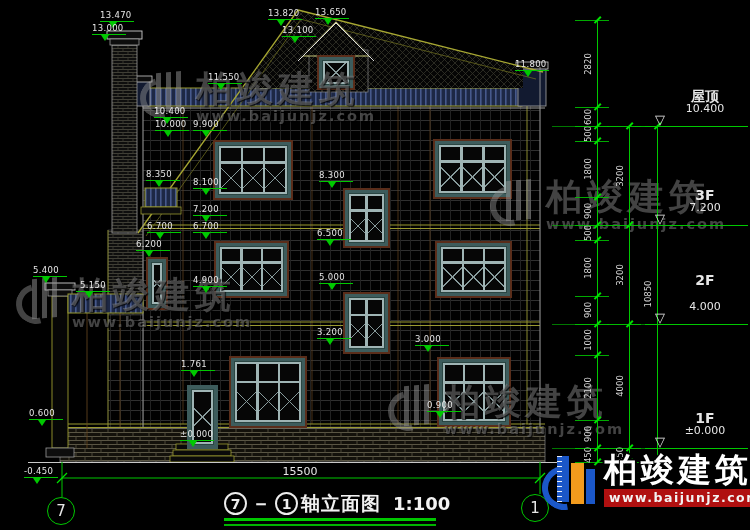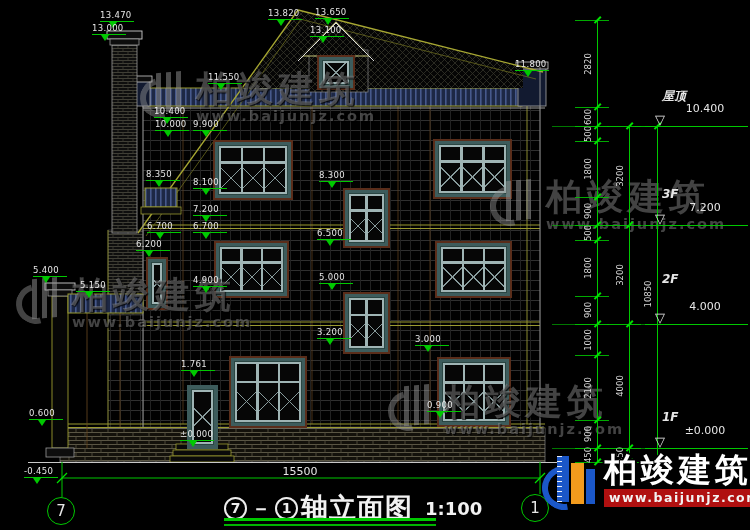--- a/index.html
+++ b/index.html
@@ -21,31 +21,31 @@
   .elev-line{width:34px;height:1px;background:#00c800;margin-top:1px;}
   .elev-tri{width:0;height:0;border-left:4px solid transparent;border-right:4px solid transparent;
             border-top:6px solid #00c800;margin-left:9px;}
   .dim-v{position:absolute;width:1px;background:#00c800;}
   .dim-ext{position:absolute;height:1px;background:rgba(0,200,0,.85);}
   .dim-tick{position:absolute;width:9px;height:1.6px;background:#00e000;transform:rotate(-45deg);}
   .dim-label{position:absolute;font-size:8.5px;color:#d8d8d8;white-space:nowrap;
              transform:translate(-50%,-50%) rotate(-90deg);}
   .flr-line{position:absolute;height:1px;background:#00c800;}
   .flr-tri{position:absolute;color:#e0e0e0;font-size:13px;line-height:1;}
-  .flr-name{position:absolute;width:86px;font-size:12px;font-weight:bold;color:#e6e6e6;font-style:italic;}
+  .flr-name{position:absolute;width:86px;text-align:center;font-size:14px;font-weight:bold;color:#e6e6e6;}
   .flr-elev{position:absolute;width:86px;text-align:center;font-size:11px;color:#e6e6e6;}
   .axis-bubble{position:absolute;width:28px;height:28px;border:1.6px solid #00c800;border-radius:50%;
       display:flex;align-items:center;justify-content:center;font-size:15px;color:#e6e6e6;z-index:6;}
   .dim-total{position:absolute;left:268px;top:465px;width:64px;text-align:center;font-size:11px;color:#e6e6e6;z-index:6;}
   
   #title{position:absolute;left:224px;top:490px;display:flex;align-items:center;gap:3px;z-index:6;}
   .t-circle{display:inline-flex;width:23px;height:23px;border:2px solid #ededed;border-radius:50%;
             align-items:center;justify-content:center;font-size:14px;font-weight:bold;color:#ededed;}
   .t-dash{font-size:20px;font-weight:bold;color:#ededed;margin:0 1px;}
-  .t-text{font-size:27px;font-weight:bold;color:#f2f2f2;letter-spacing:1px;}
+  .t-text{font-size:19px;font-weight:bold;color:#f2f2f2;letter-spacing:1px;}
   .t-scale{font-size:18px;font-weight:bold;color:#f2f2f2;margin-left:9px;}
   .t-u1{position:absolute;left:224px;top:518px;width:212px;height:3px;background:#00c800;z-index:6;}
   .t-u2{position:absolute;left:224px;top:524px;width:212px;height:2px;background:#00b400;z-index:6;}
   
   .wm{position:absolute;display:flex;align-items:flex-start;gap:6px;z-index:4;pointer-events:none;}
   .wm-glyph{position:relative;width:50px;height:54px;flex:none;}
   .wm-arc{position:absolute;left:0;top:8px;width:40px;height:40px;border-radius:50%;
           border:6px solid rgba(150,150,150,.45);border-top-color:transparent;border-right-color:transparent;
           transform:rotate(30deg);}
   .wm-bld{position:absolute;left:16px;top:2px;width:28px;height:40px;
@@ -185,21 +185,21 @@
       <div class="elev-marker" style="left: 268px; top: 9px;">
         <span class="elev-text">13.820</span>
         <div class="elev-line"></div>
         <div class="elev-tri"></div>
       </div>
       <div class="elev-marker" style="left: 315px; top: 8px;">
         <span class="elev-text">13.650</span>
         <div class="elev-line"></div>
         <div class="elev-tri"></div>
       </div>
-      <div class="elev-marker" style="left: 282px; top: 26px; padding-left: 28px;">
+      <div class="elev-marker" style="left: 282px; top: 26px;">
         <span class="elev-text">13.100</span>
         <div class="elev-line"></div>
         <div class="elev-tri"></div>
       </div>
       <div class="elev-marker" style="left: 208px; top: 73px;">
         <span class="elev-text">11.550</span>
         <div class="elev-line"></div>
         <div class="elev-tri"></div>
       </div>
       <div class="elev-marker" style="left: 515px; top: 60px;">

